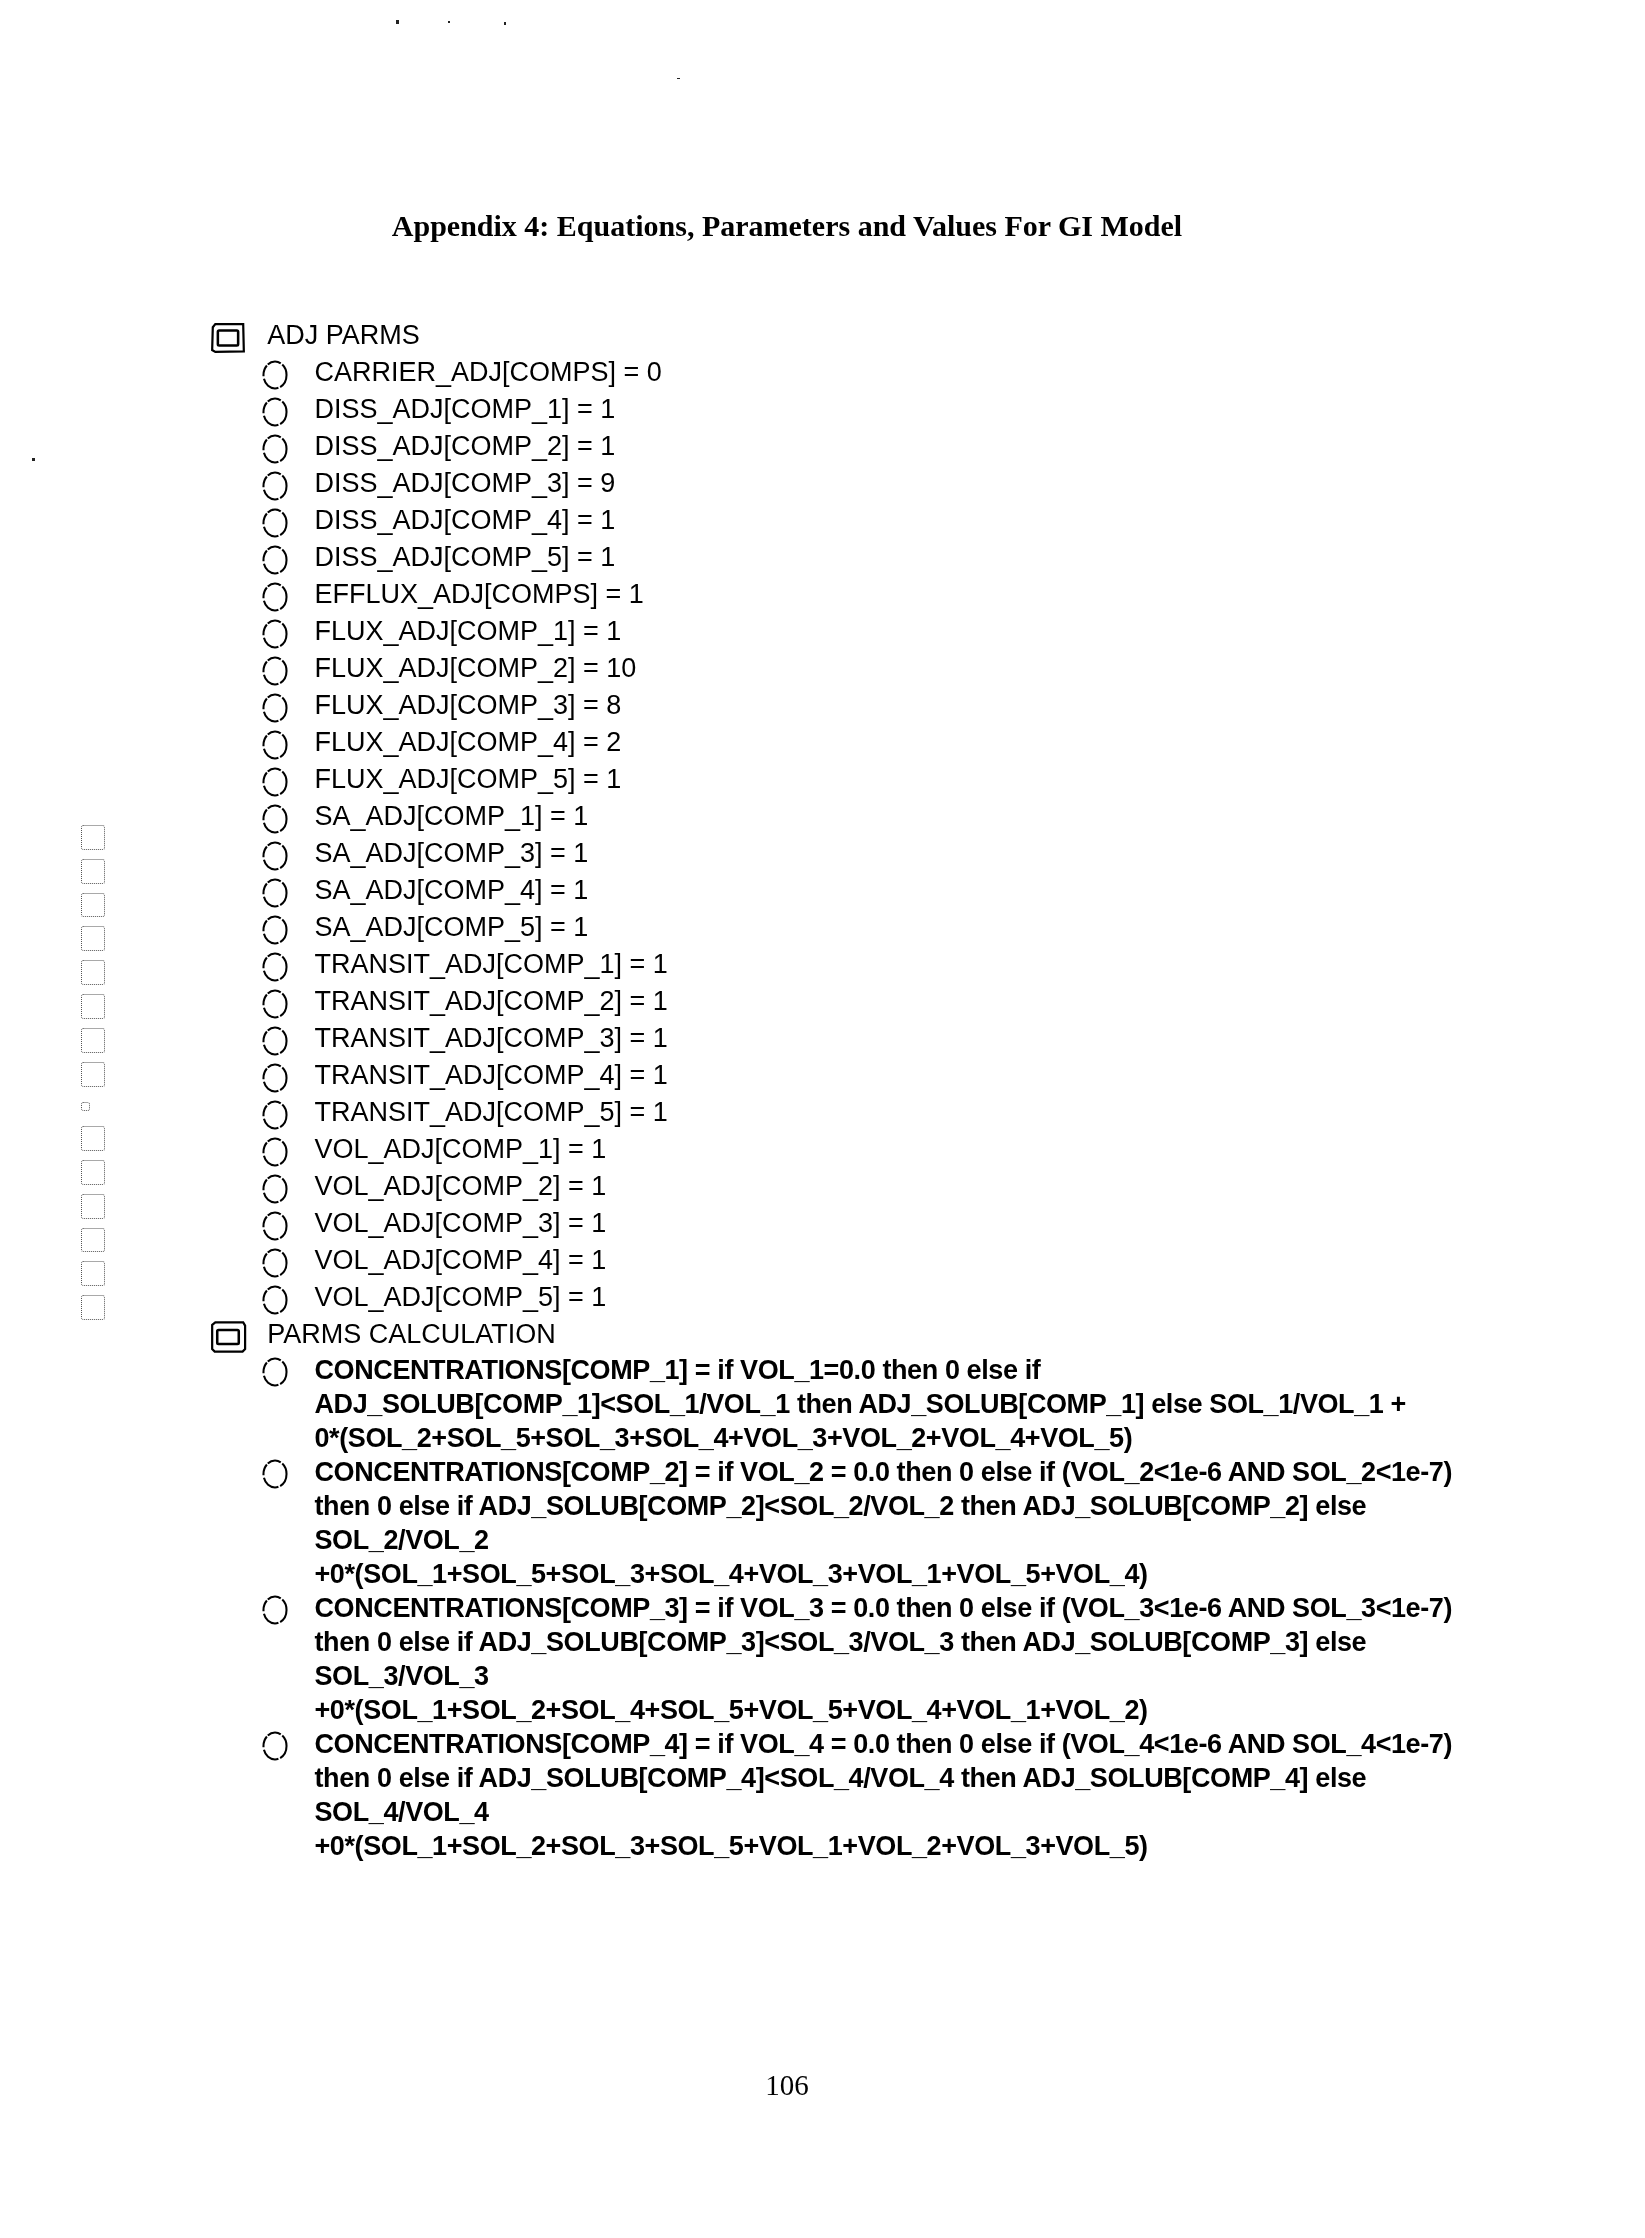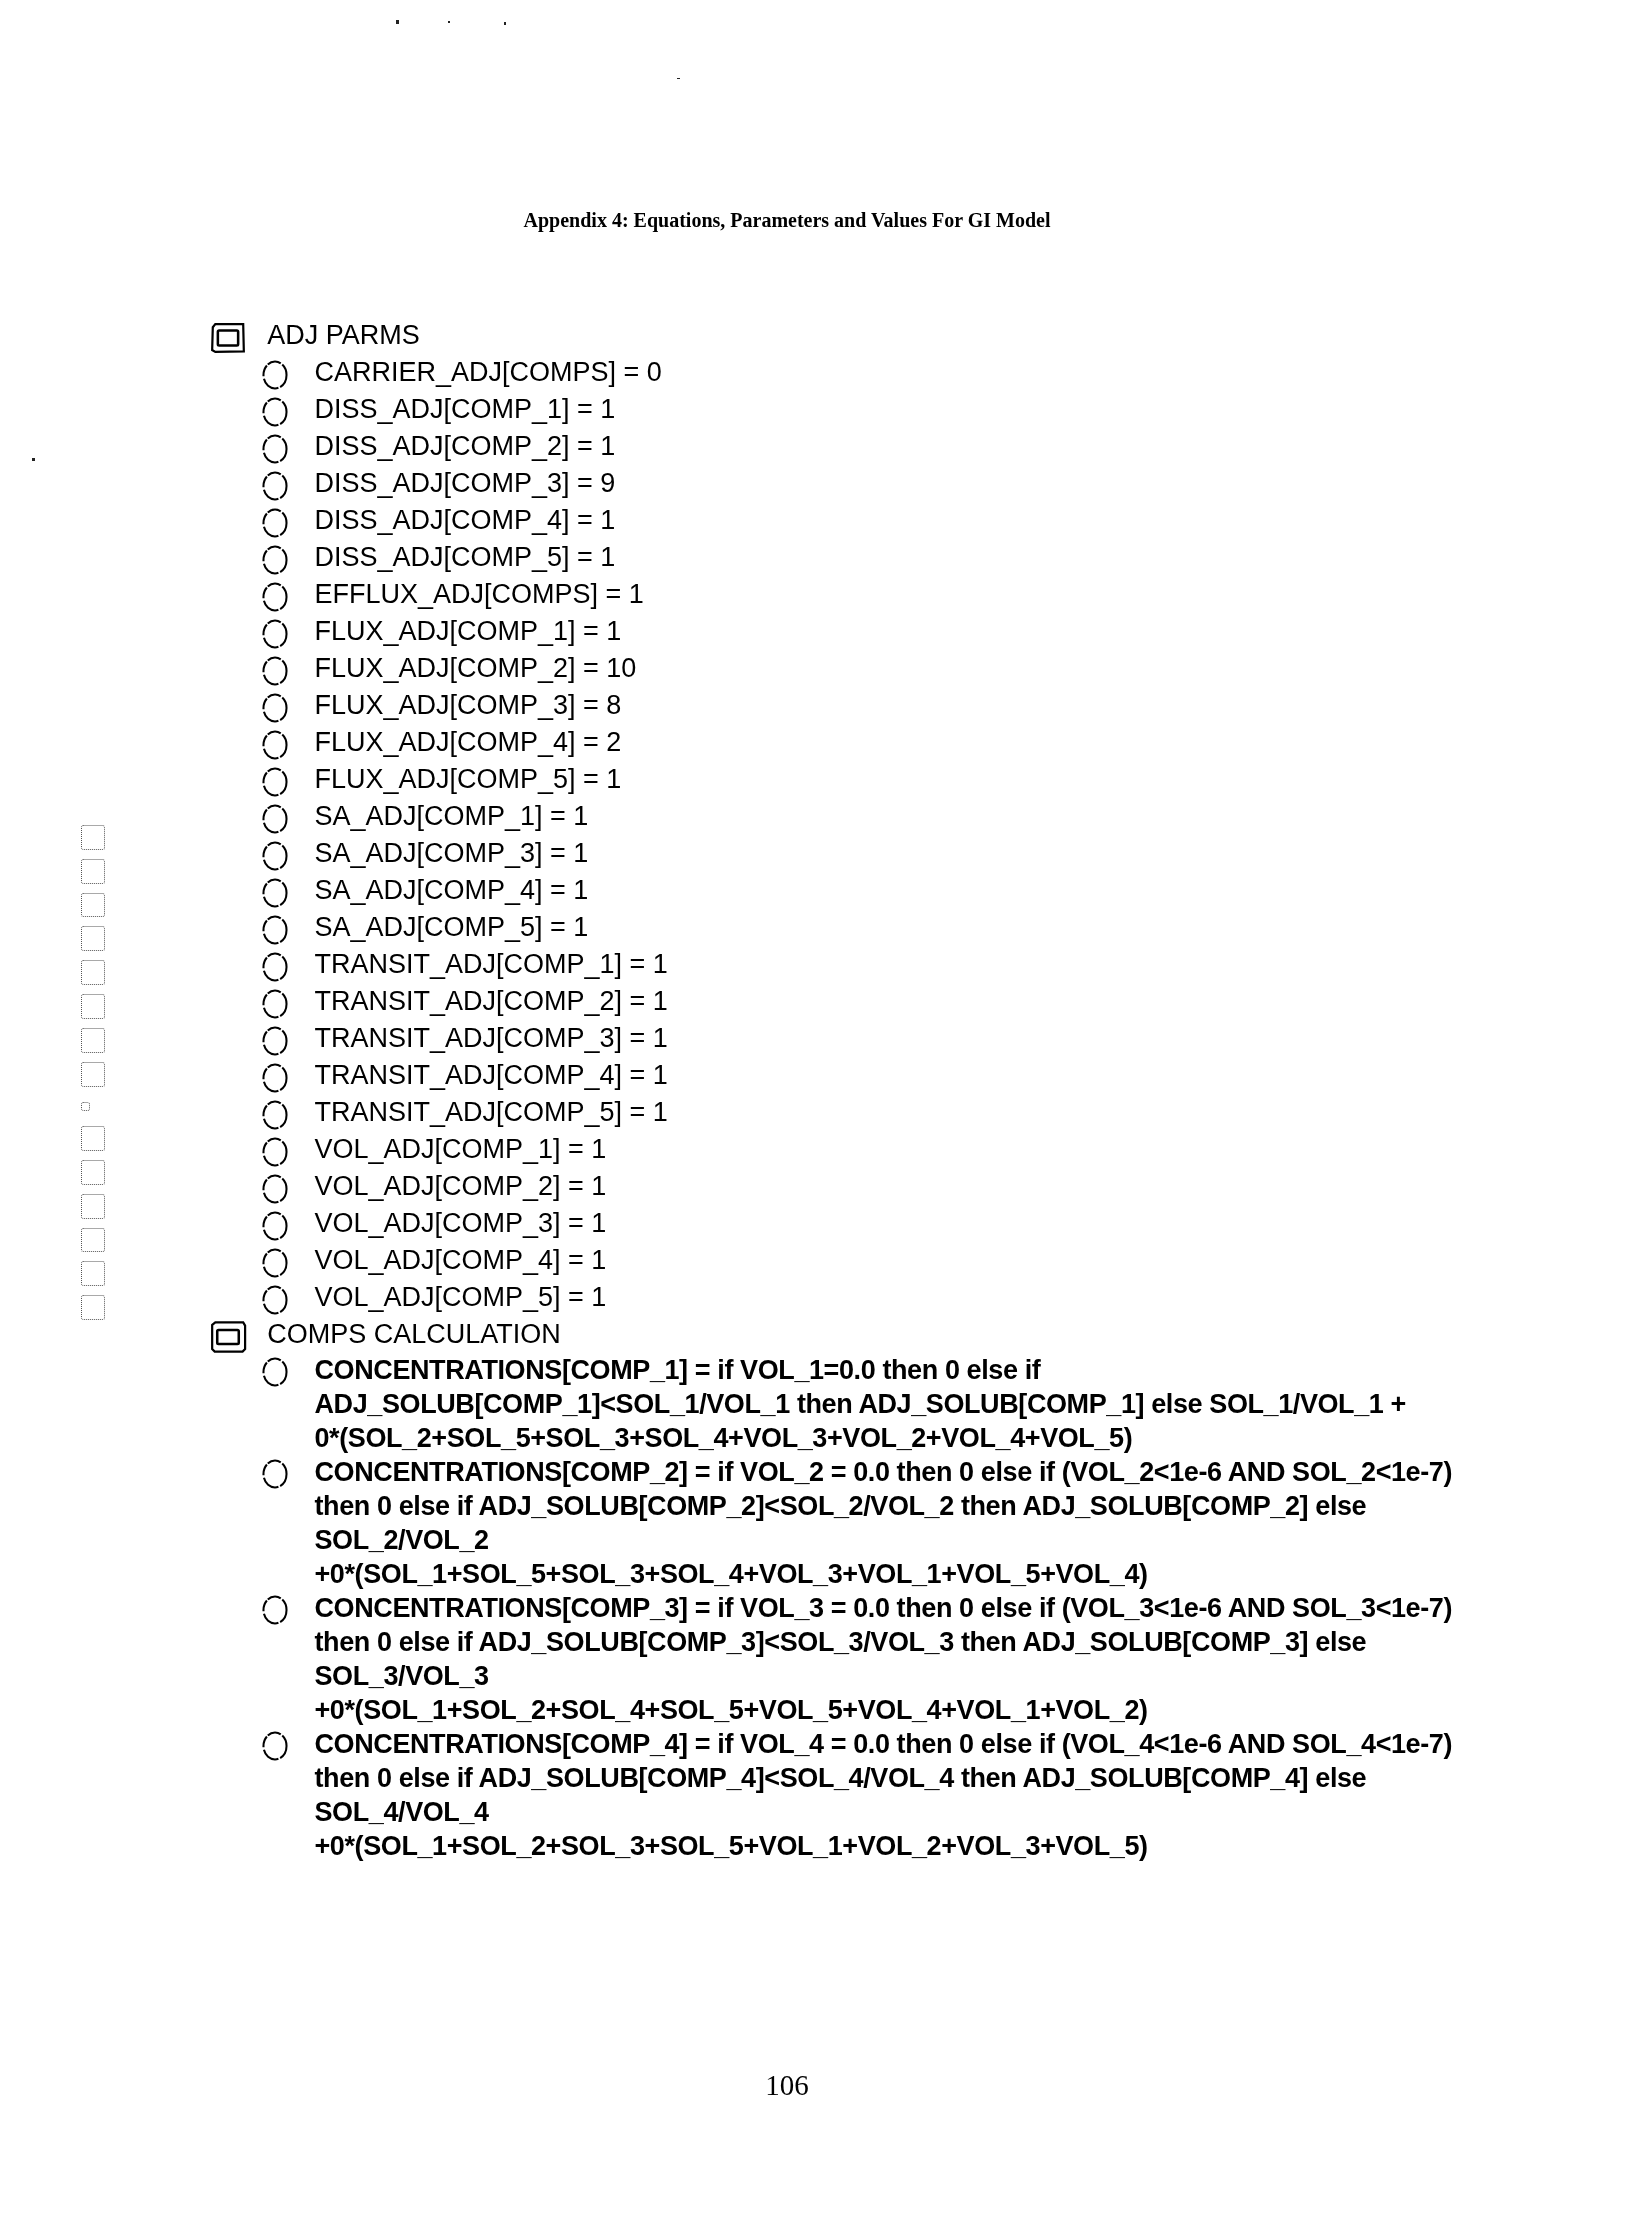--- a/index.html
+++ b/index.html
@@ -15,21 +15,21 @@
       color: #000000;
     }
     .title {
       position: absolute;
       top: 209px;
       left: 0;
       width: 1574px;
       text-align: center;
       font-family: "Liberation Serif", "DejaVu Serif", serif;
       font-weight: bold;
-      font-size: 20px;
+      font-size: 30px;
       letter-spacing: 0px;
     }
     .tree {
       position: absolute;
       top: 317px;
       left: 209px;
       width: 1333px;
       font-family: "Liberation Sans", "DejaVu Sans", sans-serif;
       font-size: 27px;
     }
@@ -320,21 +320,21 @@
   </svg>
 <span class="eq-text">VOL_ADJ[COMP_5] = 1</span>
       </div>
     </div>
 
   <div class="group-header">
     <svg class="box-icon" viewBox="0 0 60 50">
       <path d="M5 6 L10 2 L54 2 L57 7 L57 44 L53 48 L9 48 L5 44 Z" fill="none" stroke="#000" stroke-width="3.5"></path>
       <rect x="13" y="14" width="34" height="22" rx="2" fill="none" stroke="#000" stroke-width="4"></rect>
     </svg>
-    <span class="group-label">COMPS CALCULATION</span>
+    <span class="group-label">PARMS CALCULATION</span>
   </div>
 
   <div id="conc-items">
       <div class="eq-block">
   <svg class="circle-icon" viewBox="0 0 50 50">
     <ellipse cx="25" cy="25" rx="18" ry="21" fill="none" stroke="#000" stroke-width="3.2" stroke-dasharray="22 3 30 4 18 2"></ellipse>
   </svg>
 <div class="eq-lines">
           <span class="eq-line">CONCENTRATIONS[COMP_1] = if VOL_1=0.0 then 0 else if</span>
           <span class="eq-line">ADJ_SOLUB[COMP_1]&lt;SOL_1/VOL_1 then ADJ_SOLUB[COMP_1] else SOL_1/VOL_1 +</span>

